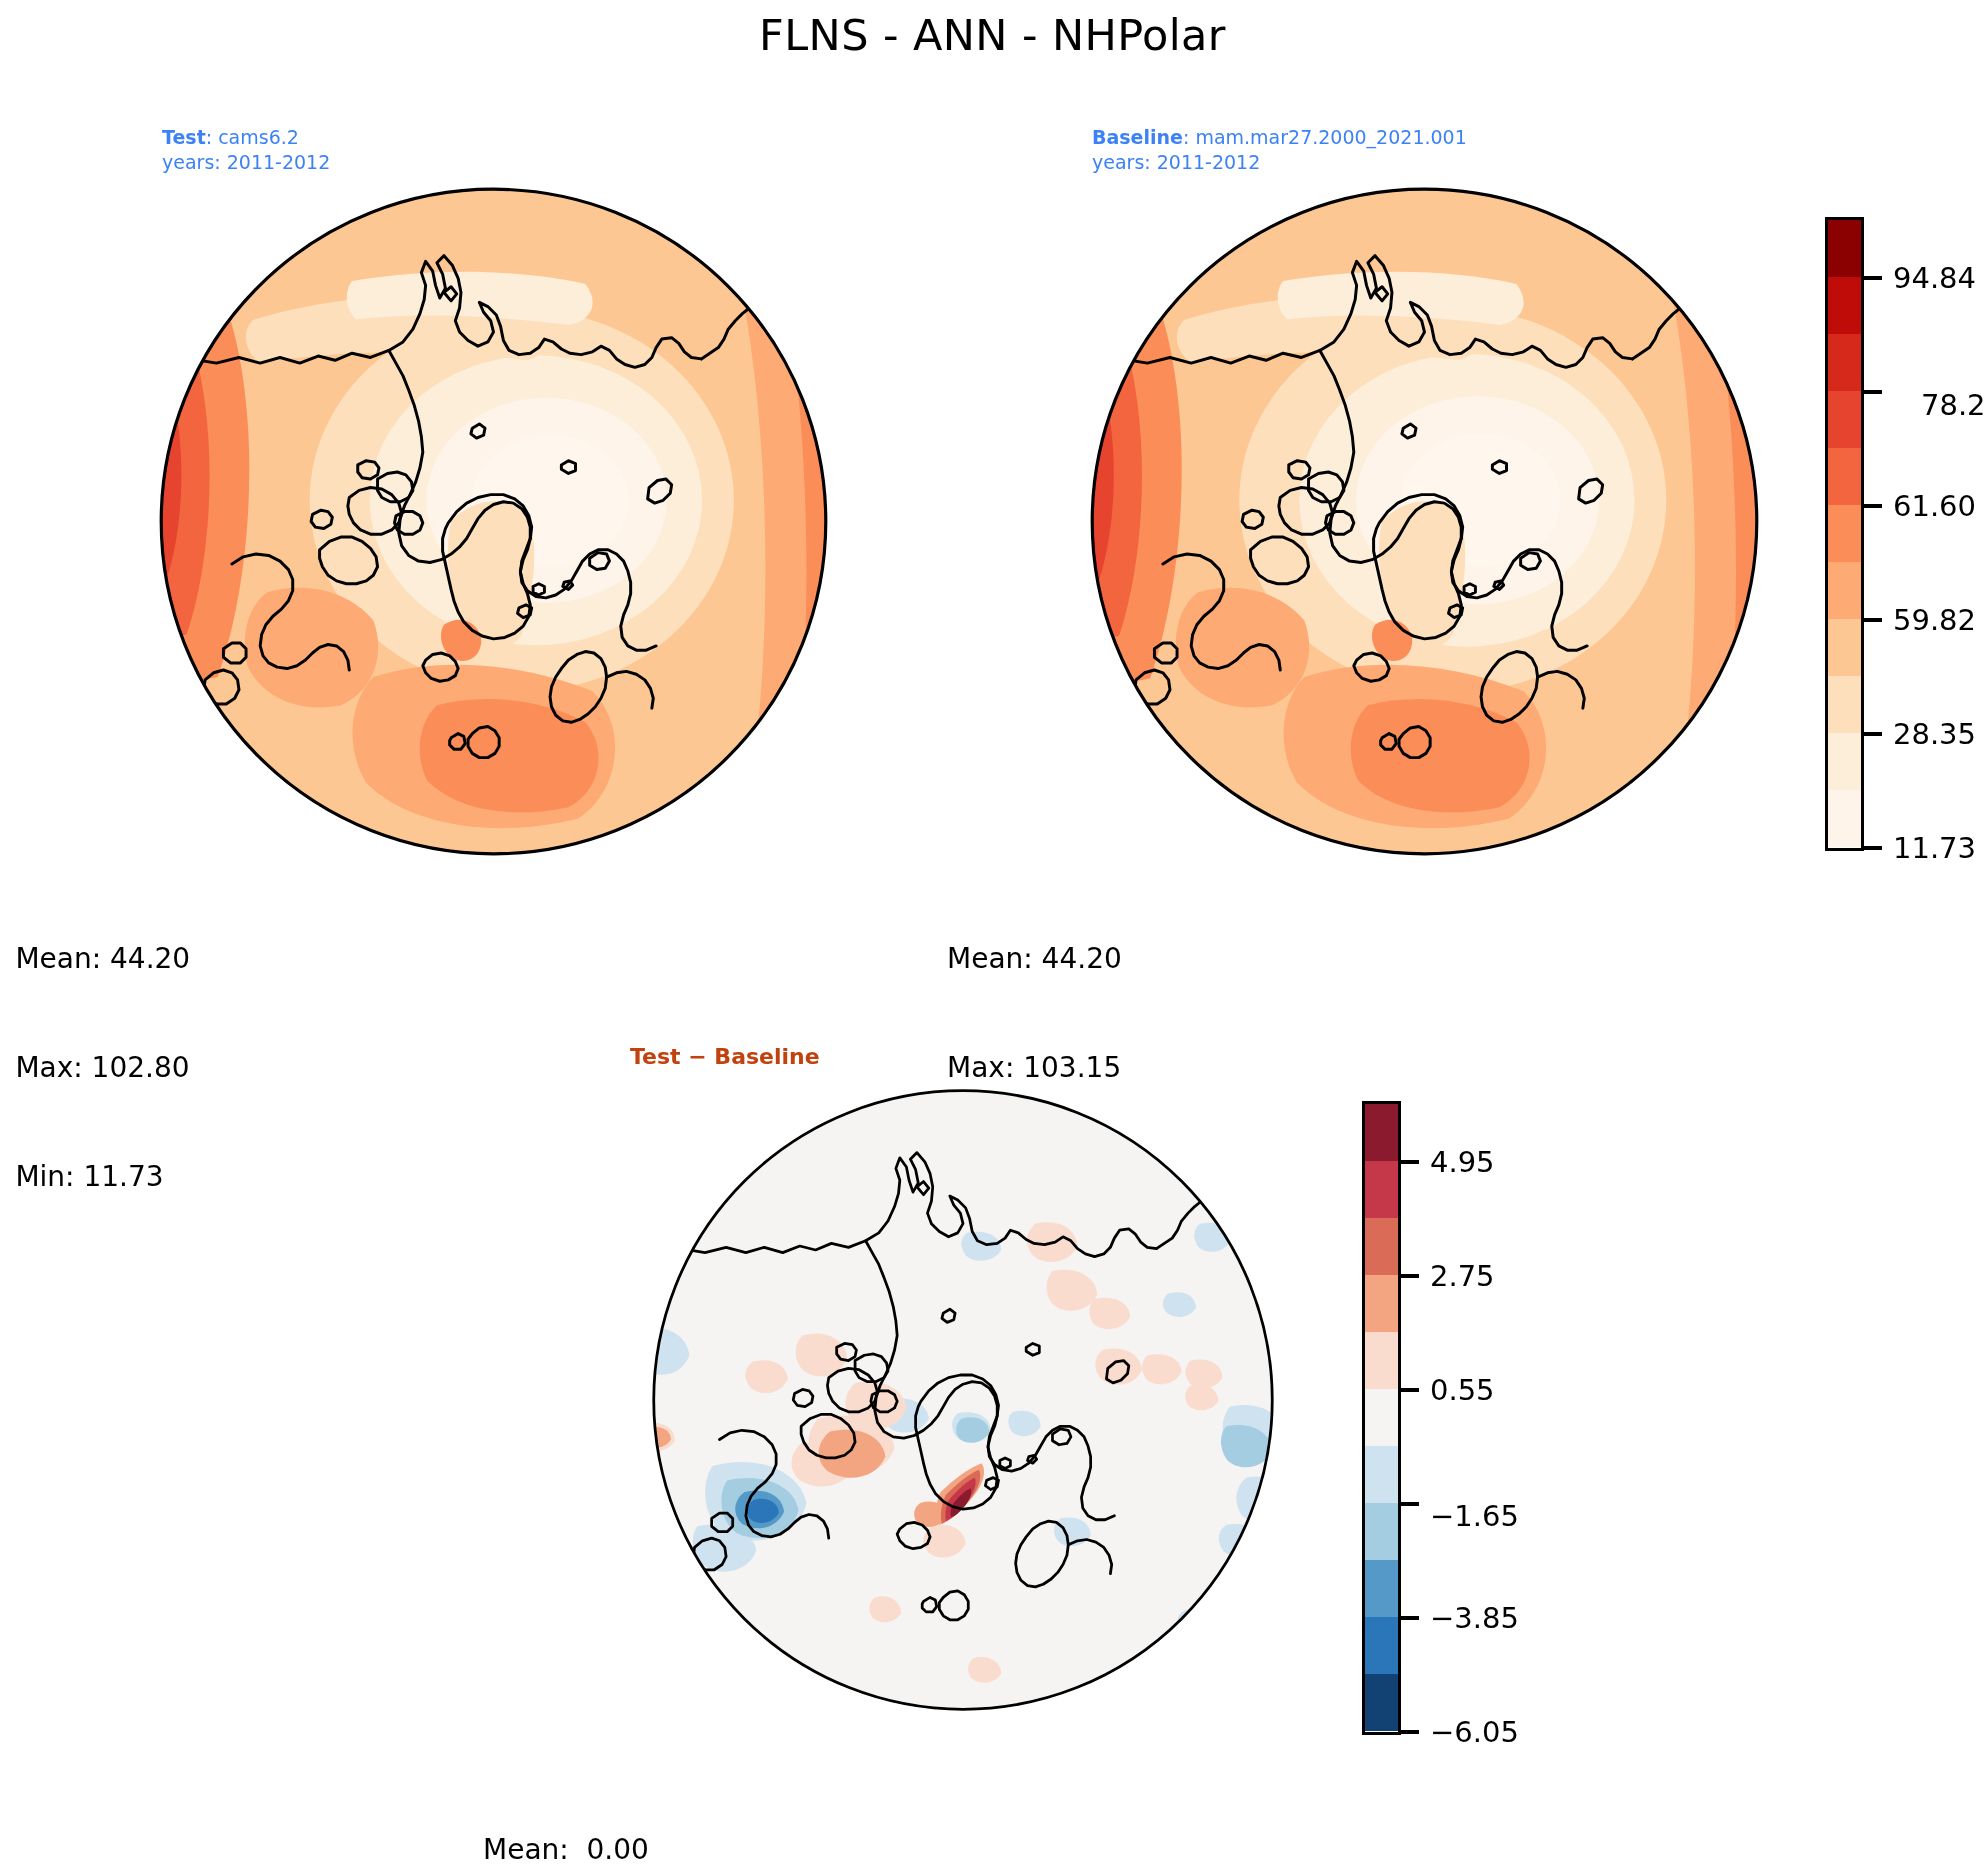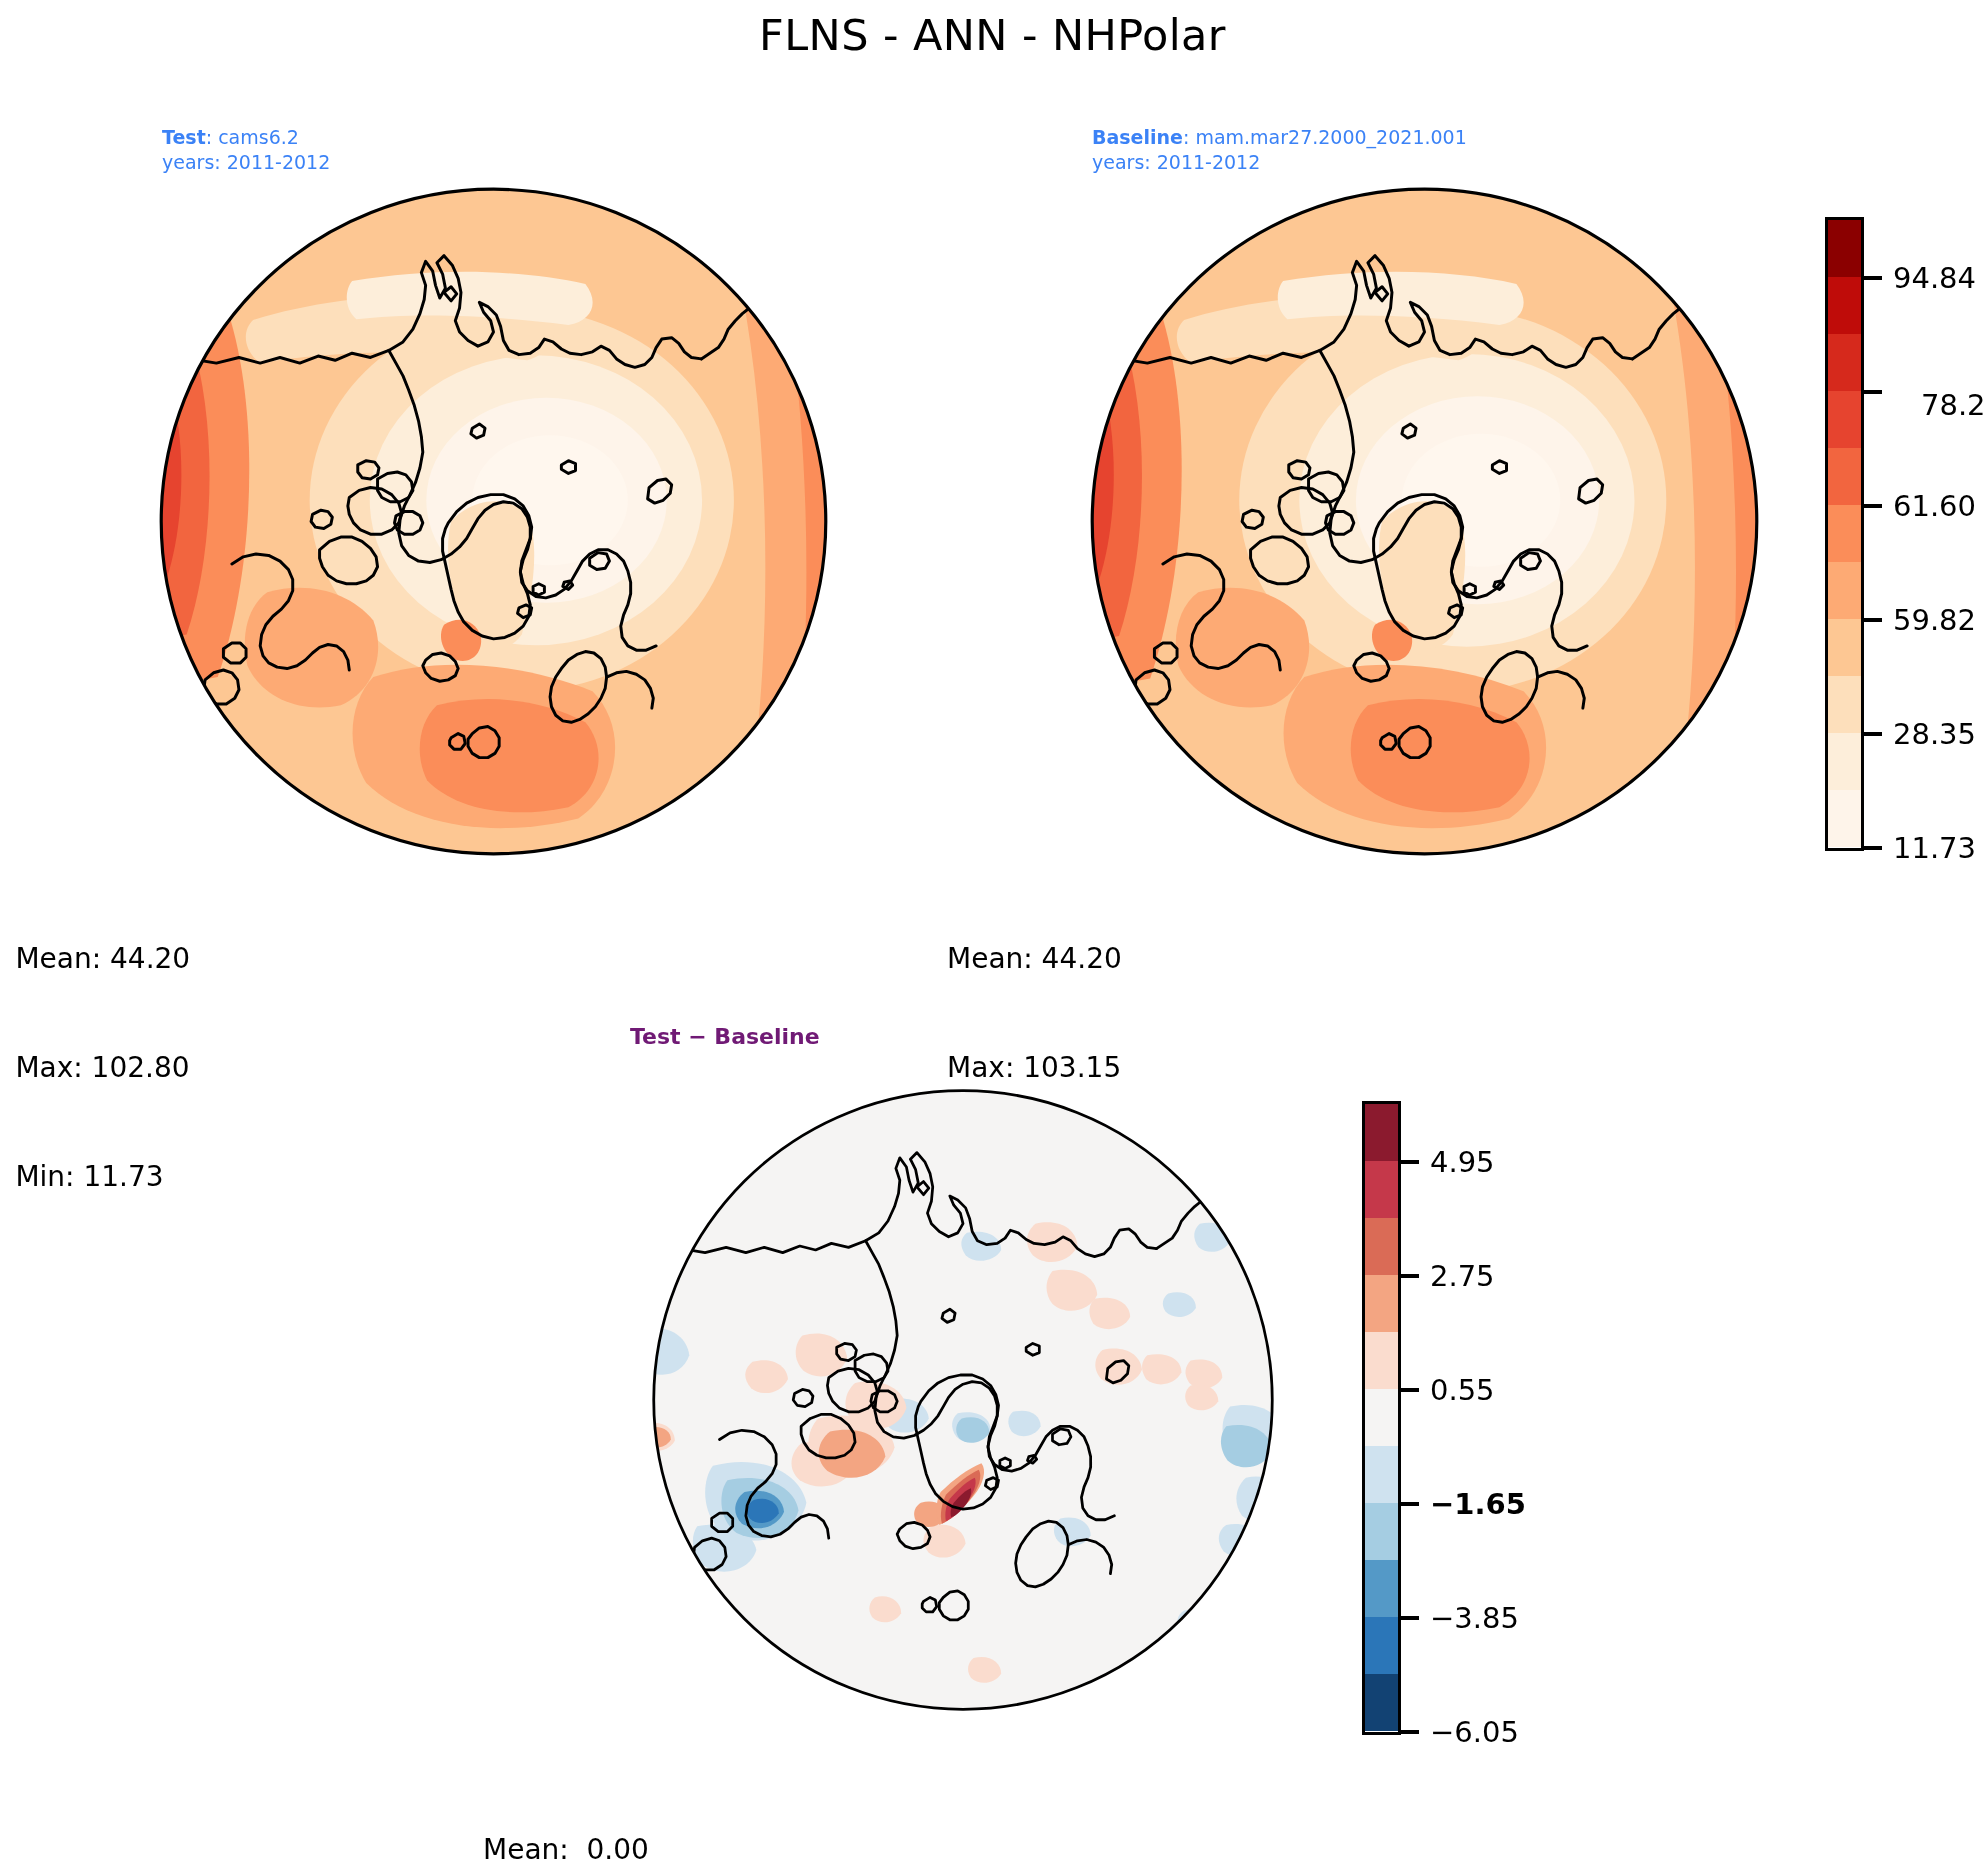--- a/index.html
+++ b/index.html
@@ -38,22 +38,23 @@
     line-height: 1.32;
     color: #3b82f6;
     white-space: nowrap;
   }
   .panel-header .bold { font-weight: bold; }
 
   .panel-subtitle-bold {
     position: absolute;
     font-size: 22px;
     font-weight: bold;
-    color: #701a75;
+    color: #c2410c;
     white-space: nowrap;
+    margin-top: 20px;
   }
 
   .map-wrap {
     position: absolute;
   }
   .map-wrap svg { display: block; }
 
   .stats {
     position: absolute;
     font-size: 28px;
@@ -462,20 +463,20 @@
       <div class="cbar-band" style="height: 57px; background: rgb(18, 66, 115);"></div>
     </div>
   <div id="diff-cbar-ticks">
       <div class="cbar-tick" style="left: 39px; top: 59px; width: 18px;"></div>
       <div class="cbar-label" style="left: 68px; top: 61px; text-align: right;">4.95</div>
       <div class="cbar-tick" style="left: 39px; top: 173px; width: 18px;"></div>
       <div class="cbar-label" style="left: 68px; top: 175px;">2.75</div>
       <div class="cbar-tick" style="left: 39px; top: 287px; width: 18px;"></div>
       <div class="cbar-label" style="left: 68px; top: 289px;">0.55</div>
       <div class="cbar-tick" style="left: 39px; top: 401px; width: 18px;"></div>
-      <div class="cbar-label" style="left: 68px; top: 403px; font-weight: bold;">−1.65</div>
+      <div class="cbar-label" style="left: 68px; top: 415px;">−1.65</div>
       <div class="cbar-tick" style="left: 39px; top: 515px; width: 18px;"></div>
       <div class="cbar-label" style="left: 68px; top: 517px;">−3.85</div>
       <div class="cbar-tick" style="left: 39px; top: 629px; width: 18px;"></div>
       <div class="cbar-label" style="left: 68px; top: 631px;">−6.05</div>
     </div>
 </div>
 
 
 </body></html>

